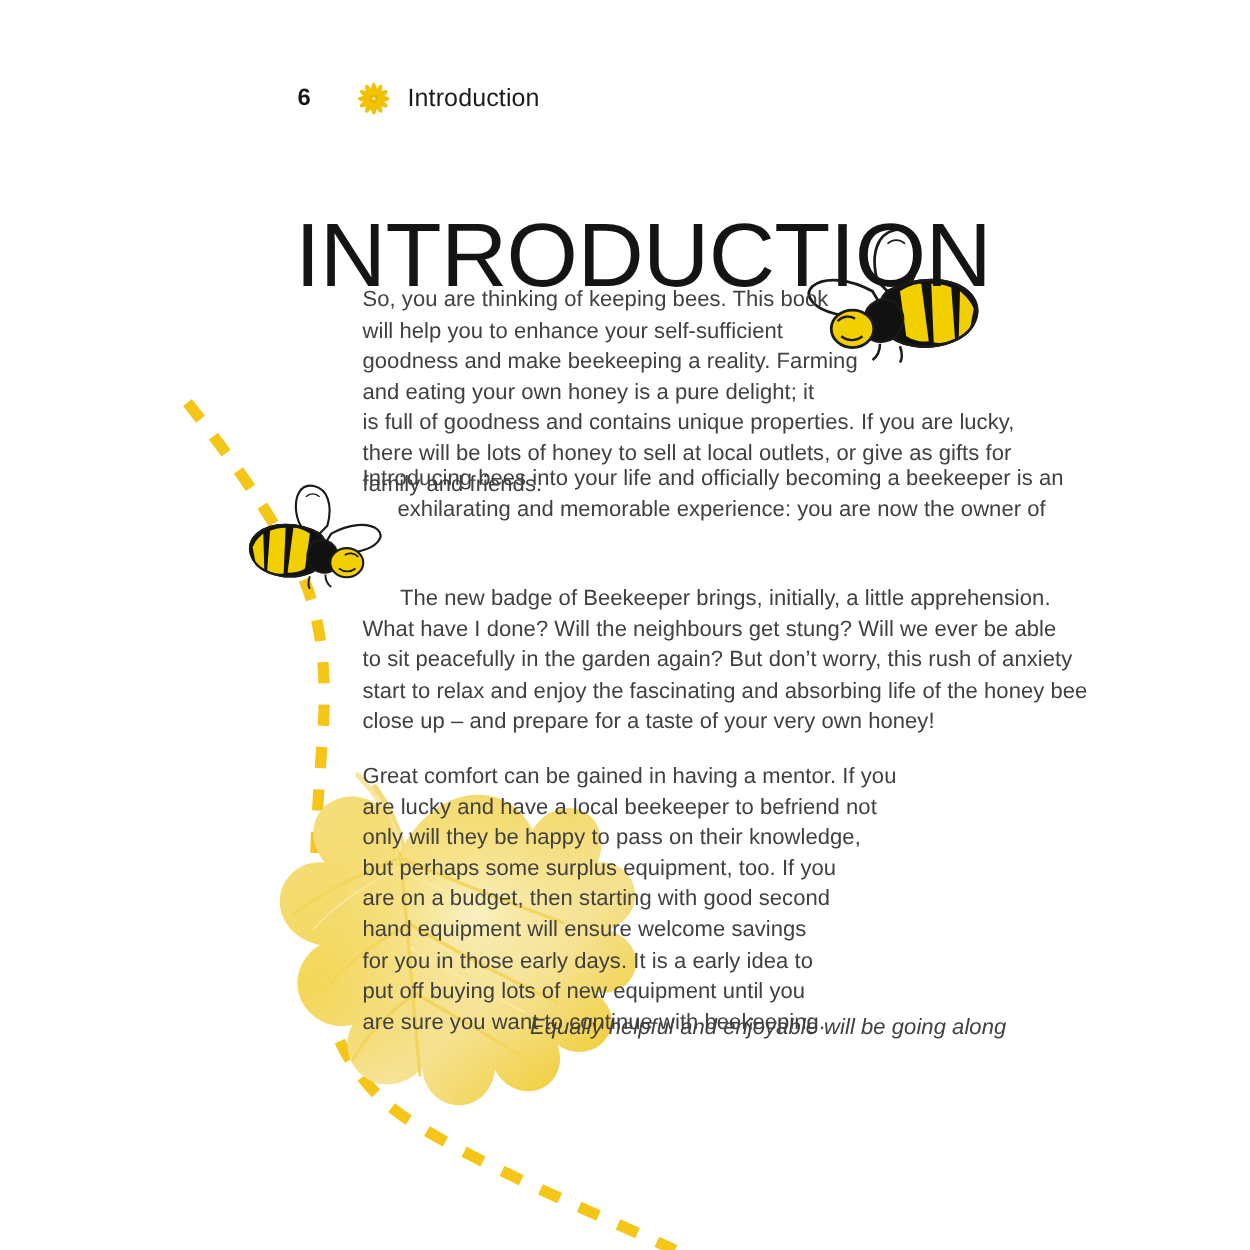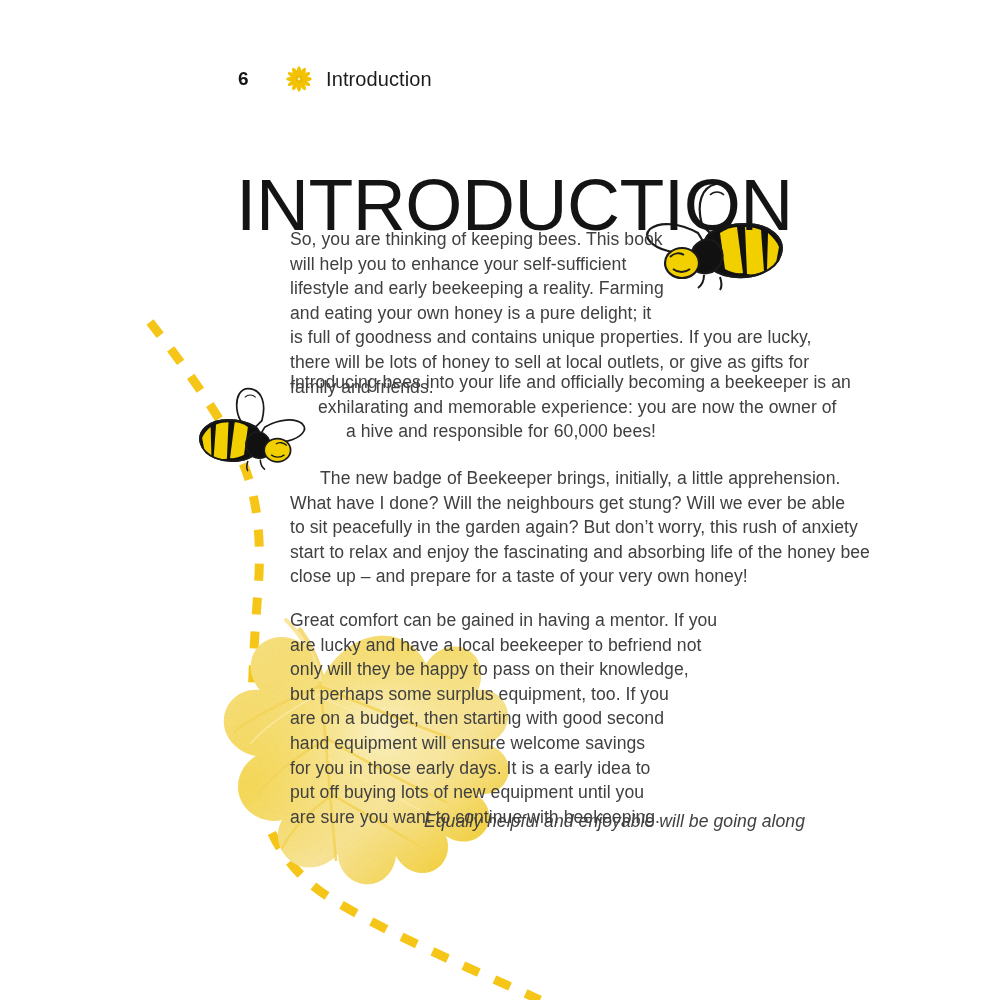--- a/index.html
+++ b/index.html
@@ -300,31 +300,30 @@
       </g>
     </svg>
     <span class="head-label">Introduction</span>
   </div>
 
   <h1 class="chapter-title">INTRODUCTION</h1>
 
   <div class="body-text" id="para-intro">
     <span class="p-line">So, you are thinking of keeping bees. This book</span>
     <span class="p-line">will help you to enhance your self-sufficient</span>
-    <span class="p-line">lifestyle and early beekeeping a reality. Farming</span>
+    <span class="p-line">goodness and make beekeeping a reality. Farming</span>
     <span class="p-line">and eating your own honey is a pure delight; it</span>
     <span class="p-line">is full of goodness and contains unique properties. If you are lucky,</span>
     <span class="p-line">there will be lots of honey to sell at local outlets, or give as gifts for</span>
     <span class="p-line">family and friends.</span>
   </div>
 
   <div class="body-text" id="para-becoming">
     <span class="p-line" style="padding-left:0px">Introducing bees into your life and officially becoming a beekeeper is an</span>
     <span class="p-line" style="padding-left:28px">exhilarating and memorable experience: you are now the owner of</span>
-    <span class="p-line" style="padding-left:56px">a hive and responsible for 60,000 bees!</span>
   </div>
 
   <div class="body-text" id="para-badge">
     <span class="p-line" style="padding-left:30px">The new badge of Beekeeper brings, initially, a little apprehension.</span>
     <span class="p-line">What have I done? Will the neighbours get stung? Will we ever be able</span>
     <span class="p-line">to sit peacefully in the garden again? But don’t worry, this rush of anxiety</span>
     <span class="p-line">start to relax and enjoy the fascinating and absorbing life of the honey bee</span>
     <span class="p-line">close up – and prepare for a taste of your very own honey!</span>
   </div>
 

